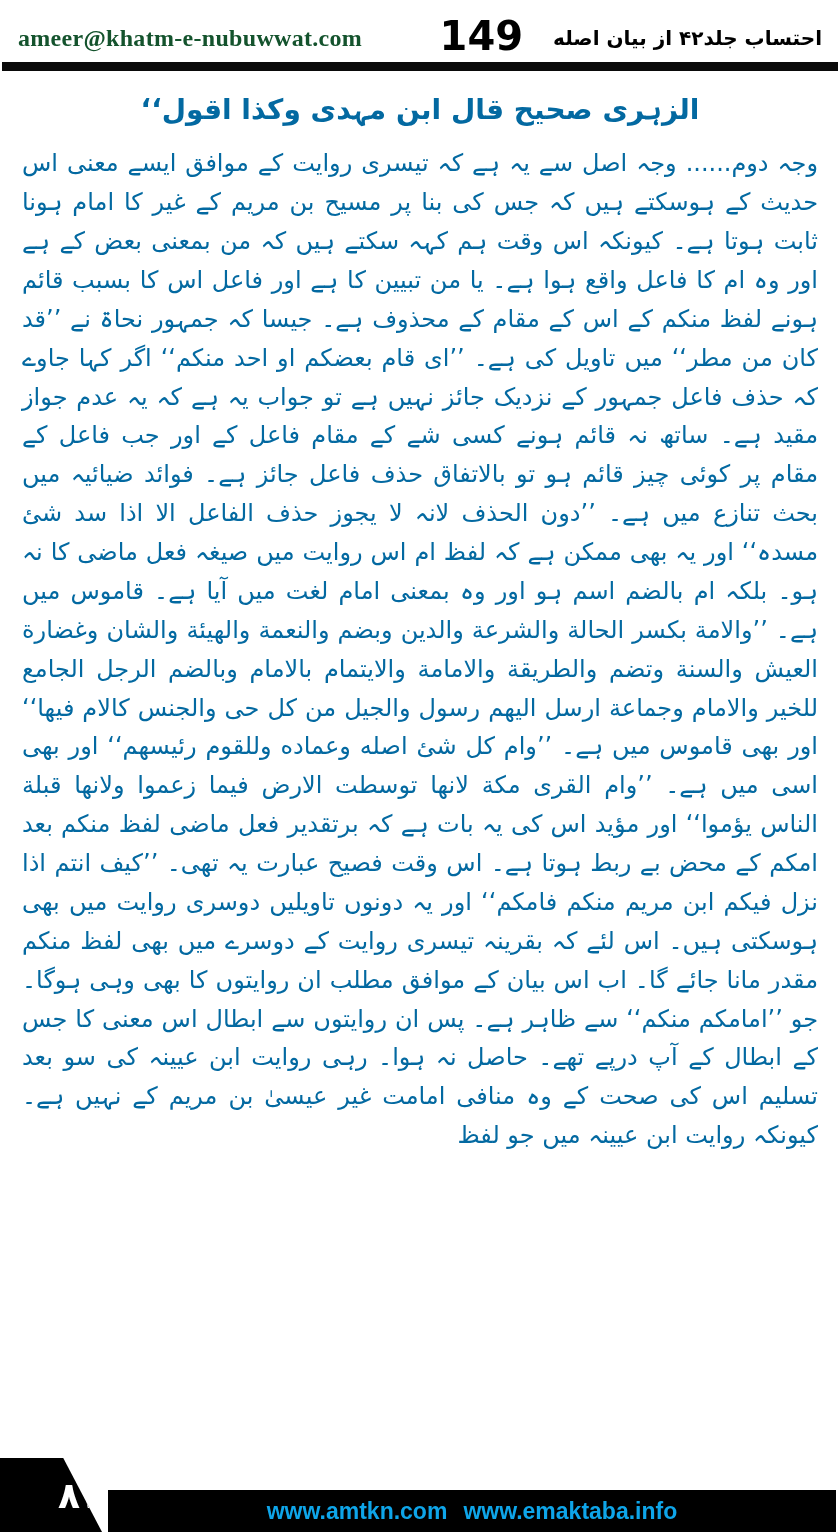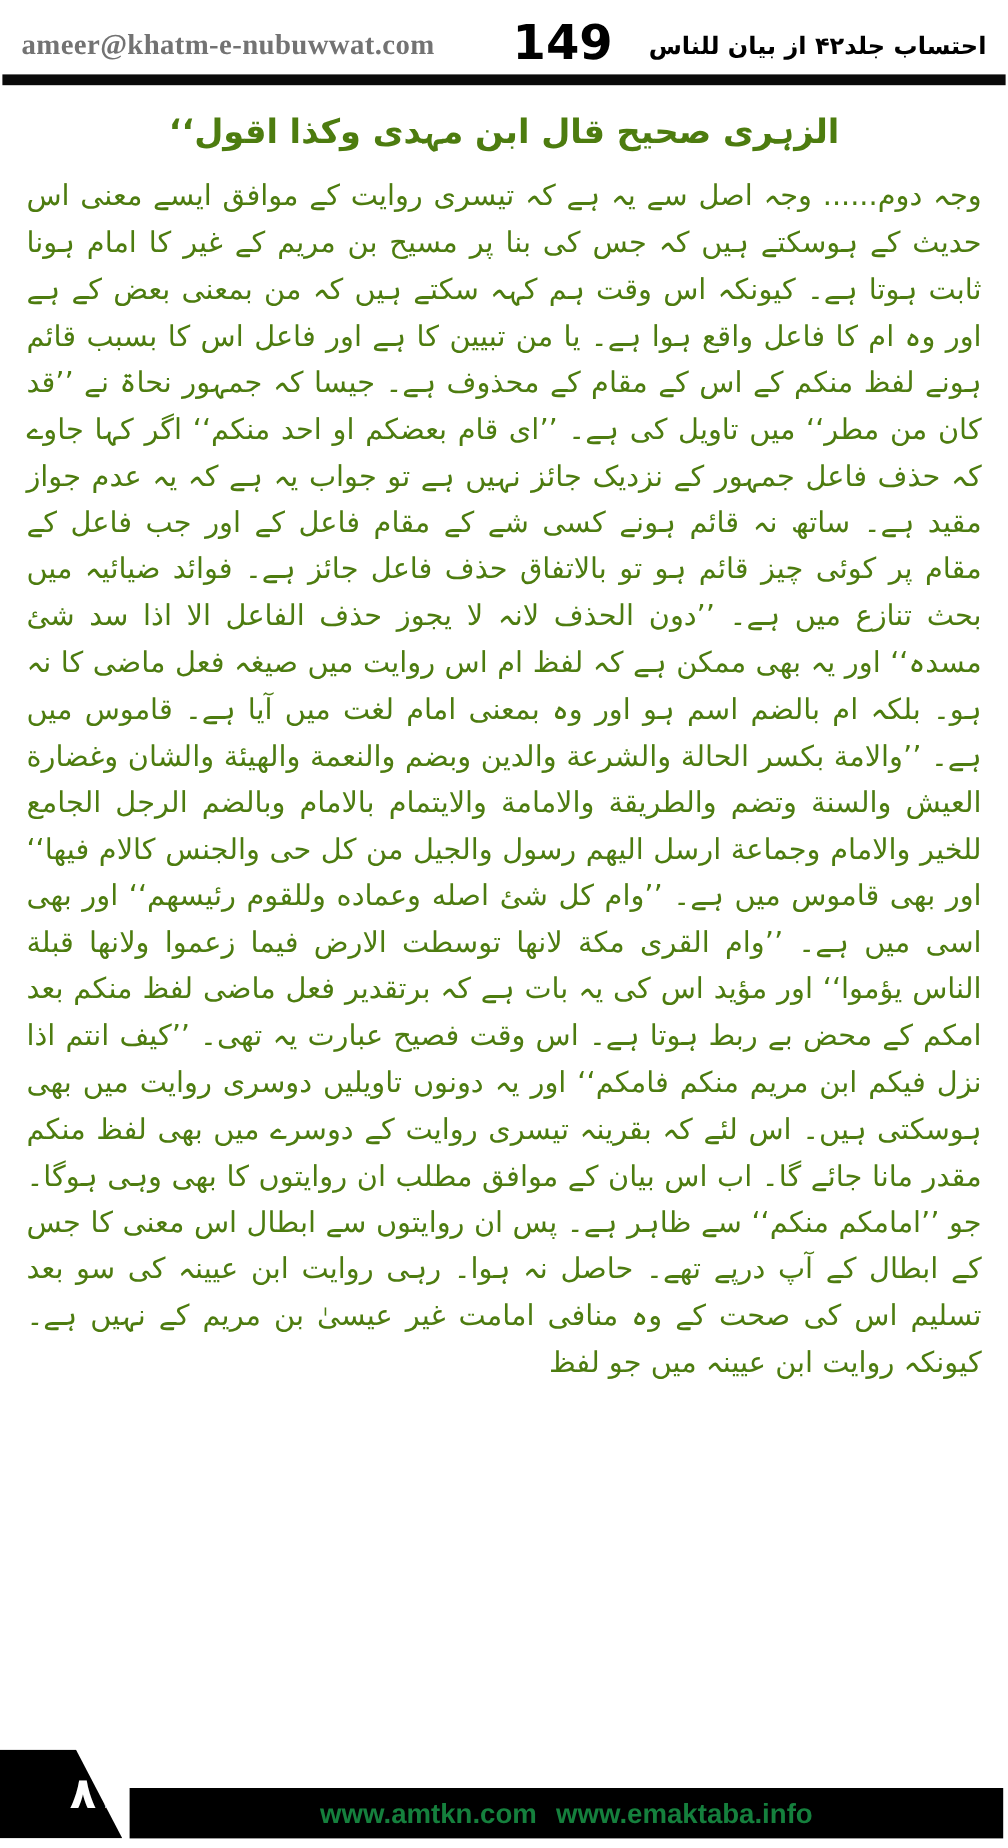--- a/index.html
+++ b/index.html
@@ -19,21 +19,21 @@
     display:flex;
     align-items:flex-end;
     padding:10px 18px 2px 18px;
     height:58px;
   }
   .header-email {
     font-family:"Liberation Serif", serif;
     font-weight:700;
     font-size:24px;
     letter-spacing:0.3px;
-    color:#737373;
+    color:#14532d;
     padding-bottom:4px;
   }
   .header-pagenum {
     font-size:40px;
     font-weight:700;
     line-height:1;
     margin-right:0;
     margin-left:auto;
     padding:0 30px 0 30px;
     direction:rtl;
@@ -50,21 +50,21 @@
     margin:4px 2px 0 2px;
   }
 
   
   .body {
     direction:rtl;
     text-align:justify;
     padding:16px 22px 0 22px;
     font-size:24px;
     line-height:1.62;
-    color:#4d7c0f;
+    color:#0369a1;
   }
   .body-heading {
     text-align:center;
     font-size:28px;
     font-weight:700;
     margin-bottom:12px;
     direction:rtl;
   }
   .para { margin-bottom:14px; }
 
@@ -72,21 +72,21 @@
   .footer {
     position:absolute;
     left:0; right:0; bottom:8px;
     height:74px;
   }
   .footer-bar {
     position:absolute;
     left:108px; right:4px; bottom:0;
     height:42px;
     background:#000;
-    color:#15803d;
+    color:#0ea5e9;
     display:flex;
     align-items:center;
     justify-content:center;
     gap:16px;
     font-family:"Liberation Sans", sans-serif;
     font-weight:700;
     font-size:23px;
     white-space:nowrap;
   }
   .footer-num {
@@ -105,21 +105,21 @@
   }
 </style>
 </head>
 <body>
 
 <div class="page">
 
   <header class="header">
     <div class="header-email">ameer@khatm-e-nubuwwat.com</div>
     <div class="header-pagenum">149</div>
-    <div class="header-title">احتساب جلد۴۲ از بیان للناس</div>
+    <div class="header-title">احتساب جلد۴۲ از بیان اصله</div>
   </header>
   <div class="header-rule"></div>
 
   <main class="body" dir="rtl">
     <h2 class="body-heading">الزہری صحیح قال ابن مہدی وکذا اقول‘‘</h2>
     <p class="para">وجہ دوم...... وجہ اصل سے یہ ہے کہ تیسری روایت کے موافق ایسے معنی اس حدیث کے ہوسکتے ہیں کہ جس کی بنا پر مسیح بن مریم کے غیر کا امام ہونا ثابت ہوتا ہے۔ کیونکہ اس وقت ہم کہہ سکتے ہیں کہ من بمعنی بعض کے ہے اور وہ ام کا فاعل واقع ہوا ہے۔ یا من تبیین کا ہے اور فاعل اس کا بسبب قائم ہونے لفظ منکم کے اس کے مقام کے محذوف ہے۔ جیسا کہ جمہور نحاۃ نے ’’قد کان من مطر‘‘ میں تاویل کی ہے۔ ’’ای قام بعضکم او احد منکم‘‘ اگر کہا جاوے کہ حذف فاعل جمہور کے نزدیک جائز نہیں ہے تو جواب یہ ہے کہ یہ عدم جواز مقید ہے۔ ساتھ نہ قائم ہونے کسی شے کے مقام فاعل کے اور جب فاعل کے مقام پر کوئی چیز قائم ہو تو بالاتفاق حذف فاعل جائز ہے۔ فوائد ضیائیہ میں بحث تنازع میں ہے۔ ’’دون الحذف لانہ لا یجوز حذف الفاعل الا اذا سد شئ مسدہ‘‘ اور یہ بھی ممکن ہے کہ لفظ ام اس روایت میں صیغہ فعل ماضی کا نہ ہو۔ بلکہ ام بالضم اسم ہو اور وہ بمعنی امام لغت میں آیا ہے۔ قاموس میں ہے۔ ’’والامة بکسر الحالة والشرعة والدین وبضم والنعمة والهیئة والشان وغضارة العیش والسنة وتضم والطریقة والامامة والایتمام بالامام وبالضم الرجل الجامع للخیر والامام وجماعة ارسل الیهم رسول والجیل من کل حی والجنس کالام فیها‘‘ اور بھی قاموس میں ہے۔ ’’وام کل شئ اصله وعماده وللقوم رئیسهم‘‘ اور بھی اسی میں ہے۔ ’’وام القری مکة لانها توسطت الارض فیما زعموا ولانها قبلة الناس یؤموا‘‘ اور مؤید اس کی یہ بات ہے کہ برتقدیر فعل ماضی لفظ منکم بعد امکم کے محض بے ربط ہوتا ہے۔ اس وقت فصیح عبارت یہ تھی۔ ’’کیف انتم اذا نزل فیکم ابن مریم منکم فامکم‘‘ اور یہ دونوں تاویلیں دوسری روایت میں بھی ہوسکتی ہیں۔ اس لئے کہ بقرینہ تیسری روایت کے دوسرے میں بھی لفظ منکم مقدر مانا جائے گا۔ اب اس بیان کے موافق مطلب ان روایتوں کا بھی وہی ہوگا۔ جو ’’امامکم منکم‘‘ سے ظاہر ہے۔ پس ان روایتوں سے ابطال اس معنی کا جس کے ابطال کے آپ درپے تھے۔ حاصل نہ ہوا۔ رہی روایت ابن عیینہ کی سو بعد تسلیم اس کی صحت کے وہ منافی امامت غیر عیسیٰ بن مریم کے نہیں ہے۔ کیونکہ روایت ابن عیینہ میں جو لفظ</p>
   </main>
 
   <footer class="footer">
     <div class="footer-num">۸۷</div>

